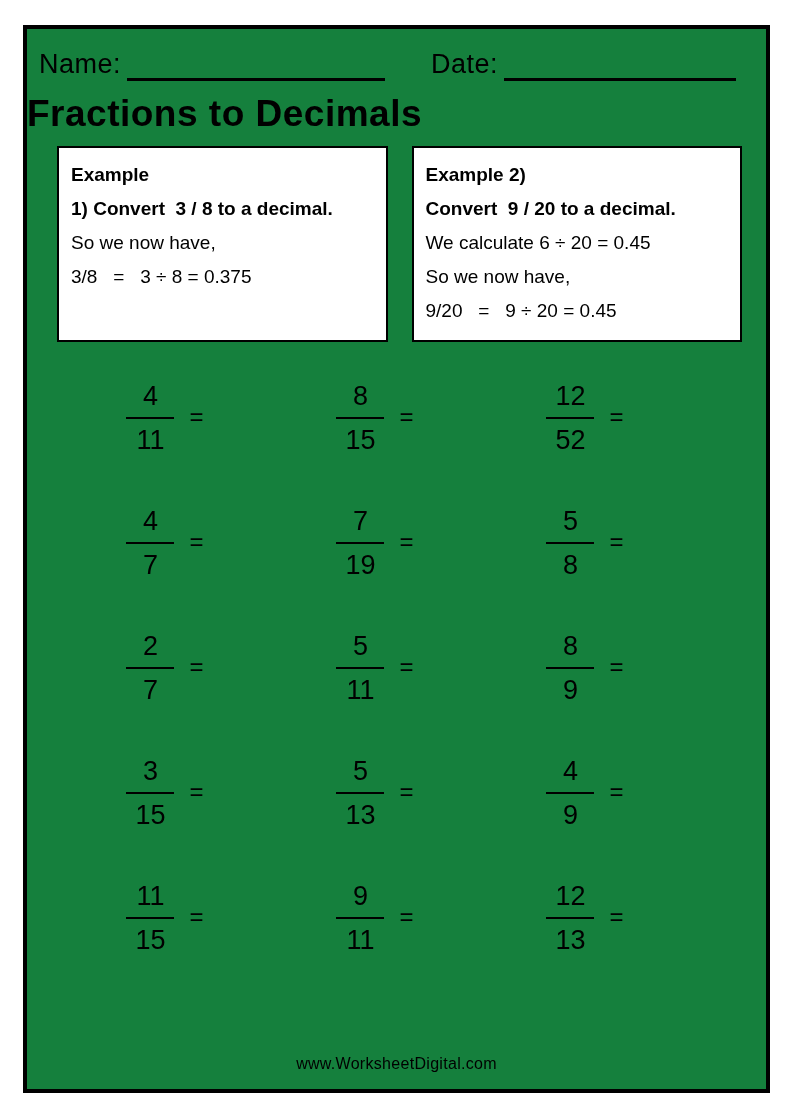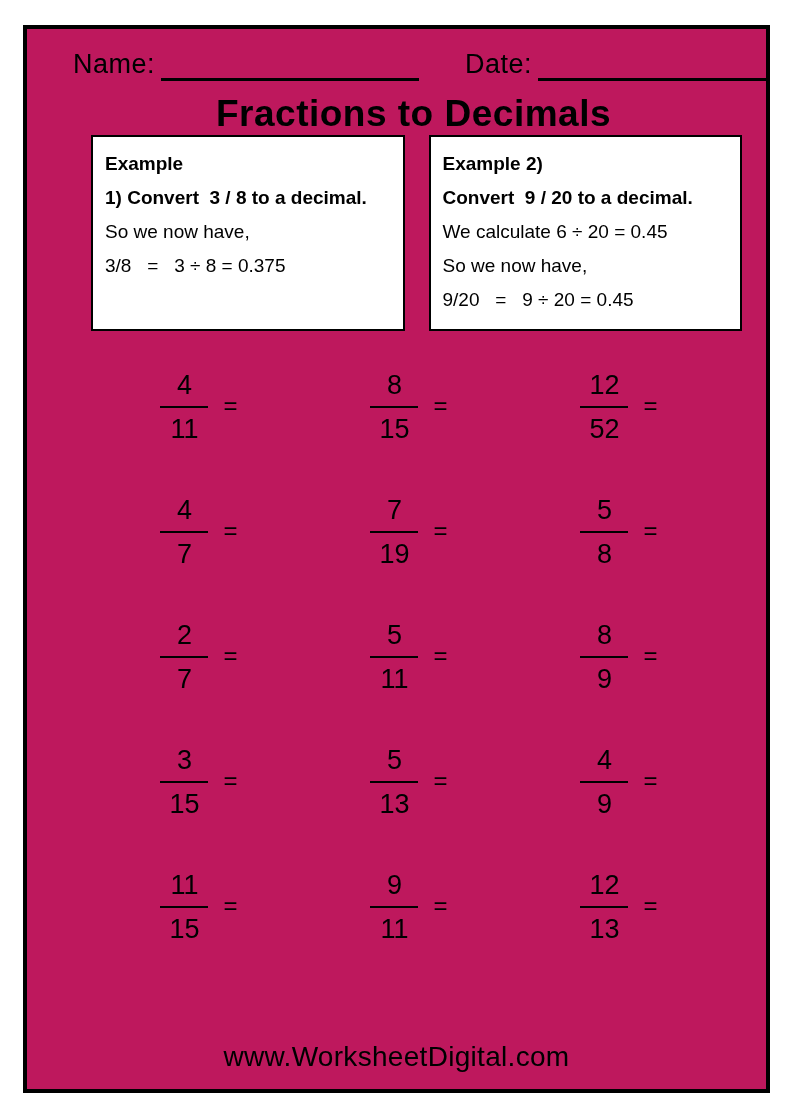--- a/index.html
+++ b/index.html
@@ -9,51 +9,50 @@
     font-family: "Liberation Sans", "DejaVu Sans", sans-serif;
     color: #000000;
     position: relative;
     overflow: hidden;
   }
   .frame {
     position: absolute;
     left: 23px; top: 25px;
     width: 747px; height: 1068px;
     border: 4px solid #000000;
-    background: #be185d;
-    padding-left: 34px;
+    background: #15803d;
   }
   
   .header-row {
     display: flex;
     align-items: flex-end;
     margin: 18px 54px 0 12px;
   }
   .field { display: flex; align-items: flex-end; }
   .field-name { flex: 0 0 auto; margin-right: 46px; }
   .field-label { font-size: 27px; line-height: 34px; letter-spacing: 0.5px; }
   .blank-line {
     border-bottom: 3px solid #000000;
     height: 30px;
   }
   .name-line { width: 258px; margin-left: 6px; }
   .date-line { width: 232px; margin-left: 6px; }
   
   .title {
-    text-align: center;
     font-size: 37px;
     font-weight: bold;
     letter-spacing: 0.5px;
     margin-top: 12px;
   }
   
   .examples {
     display: flex;
     gap: 24px;
     padding: 0 24px 0 30px;
+    margin-top: 11px;
   }
   .example-box {
     flex: 1 1 0;
     border: 2px solid #000000;
     padding: 10px 12px 12px 12px;
     background: #ffffff;
   }
   .example-box p {
     font-size: 19px;
     line-height: 34px;
@@ -91,21 +90,21 @@
     font-size: 24px;
     margin-left: 15px;
     transform: translateY(-2px);
   }
   
   .footer {
     position: absolute;
     left: 0; right: 0;
     bottom: 16px;
     text-align: center;
-    font-size: 28px;
+    font-size: 16px;
     letter-spacing: 0.3px;
   }
 </style>
 </head>
 <body>
 
 <div class="frame">
 
   <div class="header-row">
     <div class="field field-name">

